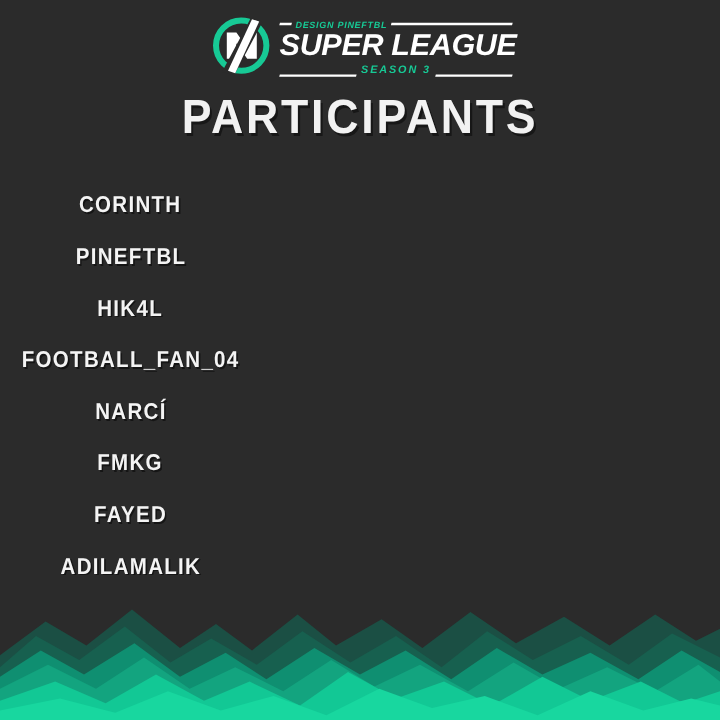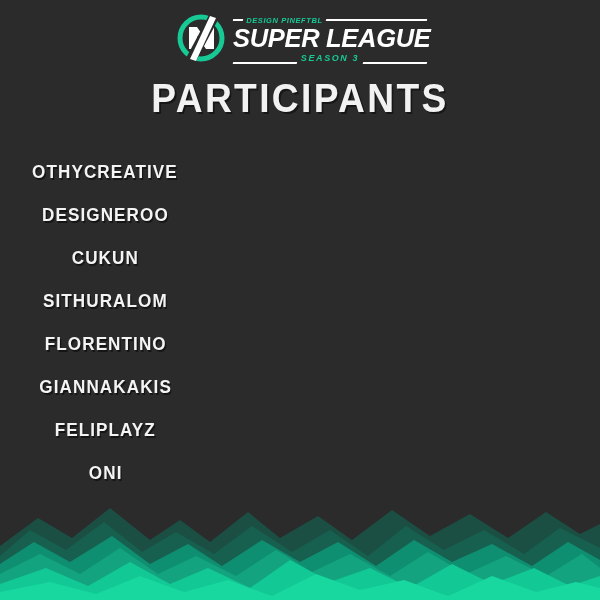--- a/index.html
+++ b/index.html
@@ -173,31 +173,31 @@
         <span class="logo-season">SEASON 3</span>
         <span class="logo-rule-thin"></span>
       </div>
     </div>
   </div>
 
   <div class="page-title">PARTICIPANTS</div>
 
   <div class="participants-grid">
 
-
     <div class="grid-col">
-      <div class="participant-name">OTHYCREATIVE</div>
-      <div class="participant-name">DESIGNEROO</div>
-      <div class="participant-name">CUKUN</div>
-      <div class="participant-name">SITHURALOM</div>
-      <div class="participant-name">FLORENTINO</div>
-      <div class="participant-name">GIANNAKAKIS</div>
-      <div class="participant-name">FELIPLAYZ</div>
-      <div class="participant-name">ONI</div>
+      <div class="participant-name">CORINTH</div>
+      <div class="participant-name">PINEFTBL</div>
+      <div class="participant-name">HIK4L</div>
+      <div class="participant-name">FOOTBALL_FAN_04</div>
+      <div class="participant-name">NARCÍ</div>
+      <div class="participant-name">FMKG</div>
+      <div class="participant-name">FAYED</div>
+      <div class="participant-name">ADILAMALIK</div>
     </div>
+
 
 
   </div>
 
   <svg class="mountains" viewBox="0 0 600 110" preserveAspectRatio="none">
     <polygon points="0,56 38,28 72,48 110,18 150,50 180,30 210,52 248,22 280,48 318,26 352,50 392,20 430,46 470,24 508,48 546,22 580,44 600,34 600,110 0,110" fill="#1b4f44"></polygon>
     <polygon points="0,66 30,40 66,60 104,32 142,62 176,42 214,64 252,36 292,62 330,40 368,66 406,36 444,60 484,40 524,64 560,38 600,58 600,110 0,110" fill="#17604f"></polygon>
     <polygon points="0,74 34,52 70,72 112,46 150,74 188,54 222,76 262,50 300,72 338,52 376,76 414,50 452,72 492,54 532,76 568,52 600,70 600,110 0,110" fill="#0f8f71"></polygon>
     <polygon points="0,84 40,64 80,84 120,58 158,84 196,66 236,86 276,60 312,82 350,64 390,86 428,62 466,84 506,66 546,86 582,64 600,78 600,110 0,110" fill="#13a47f"></polygon>
     <polygon points="0,94 46,78 88,96 130,72 170,94 208,78 250,98 290,70 330,92 370,78 410,98 452,74 492,94 534,78 570,96 600,86 600,110 0,110" fill="#12c895"></polygon>

